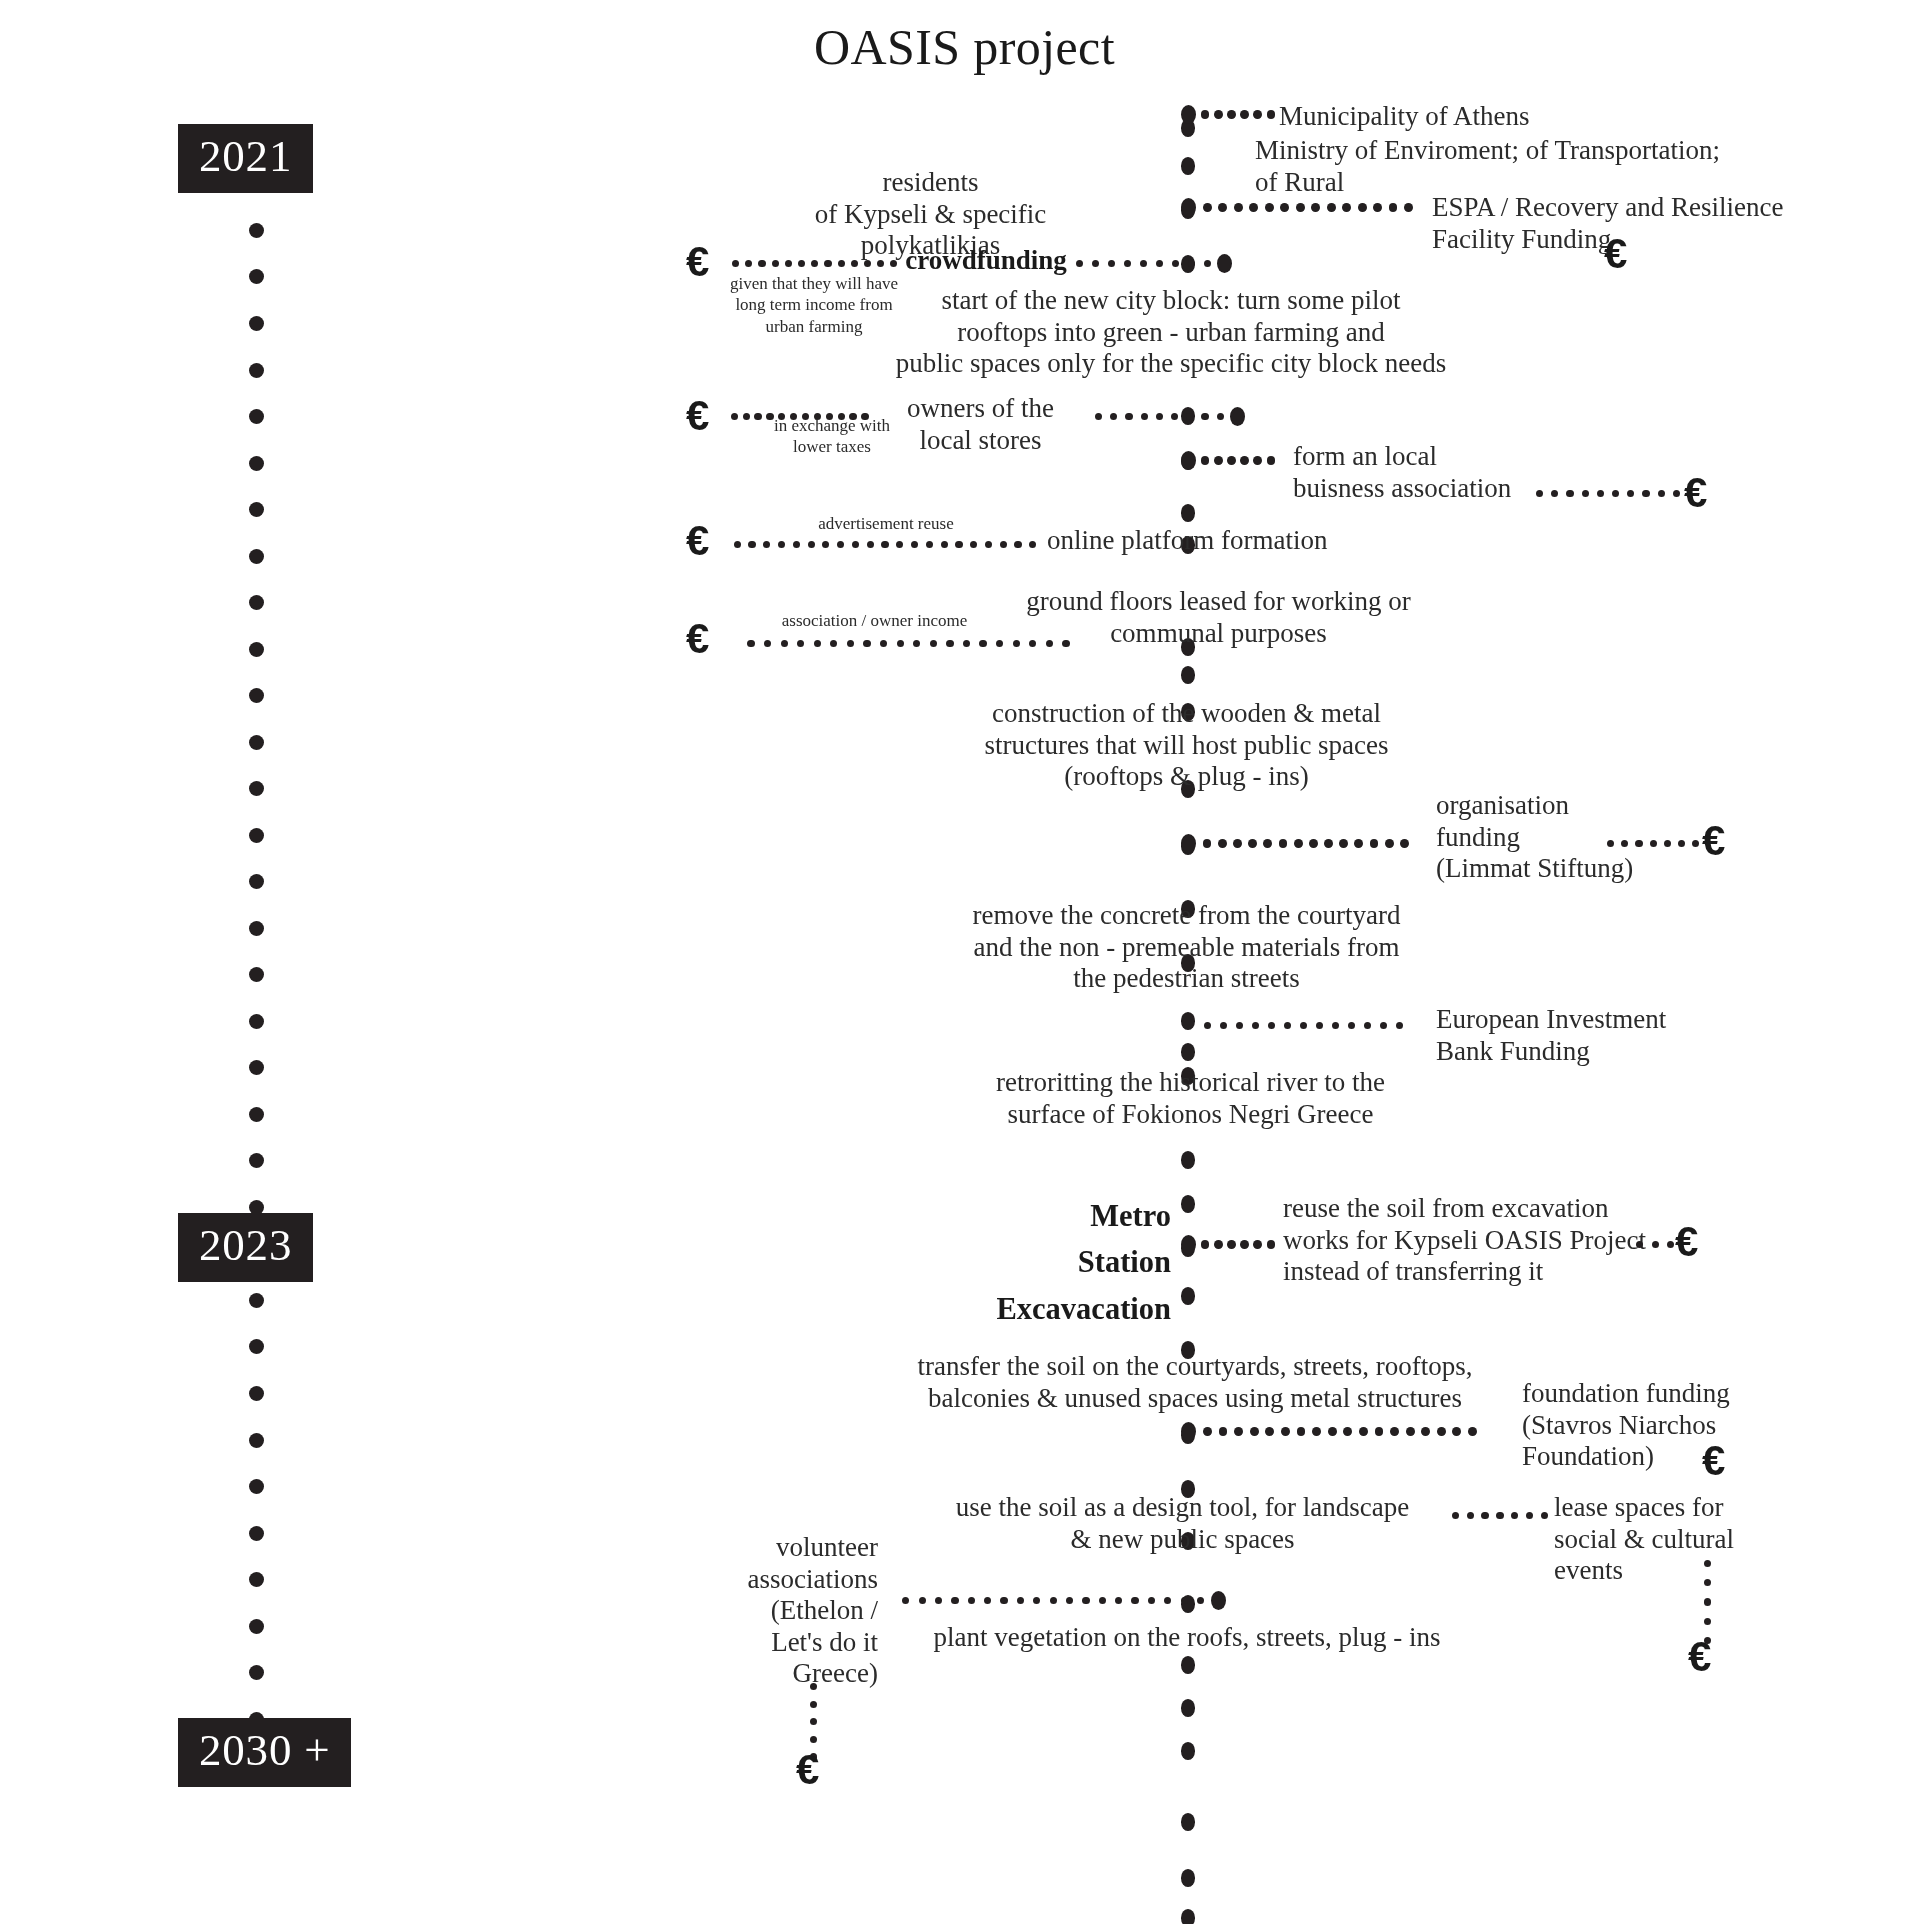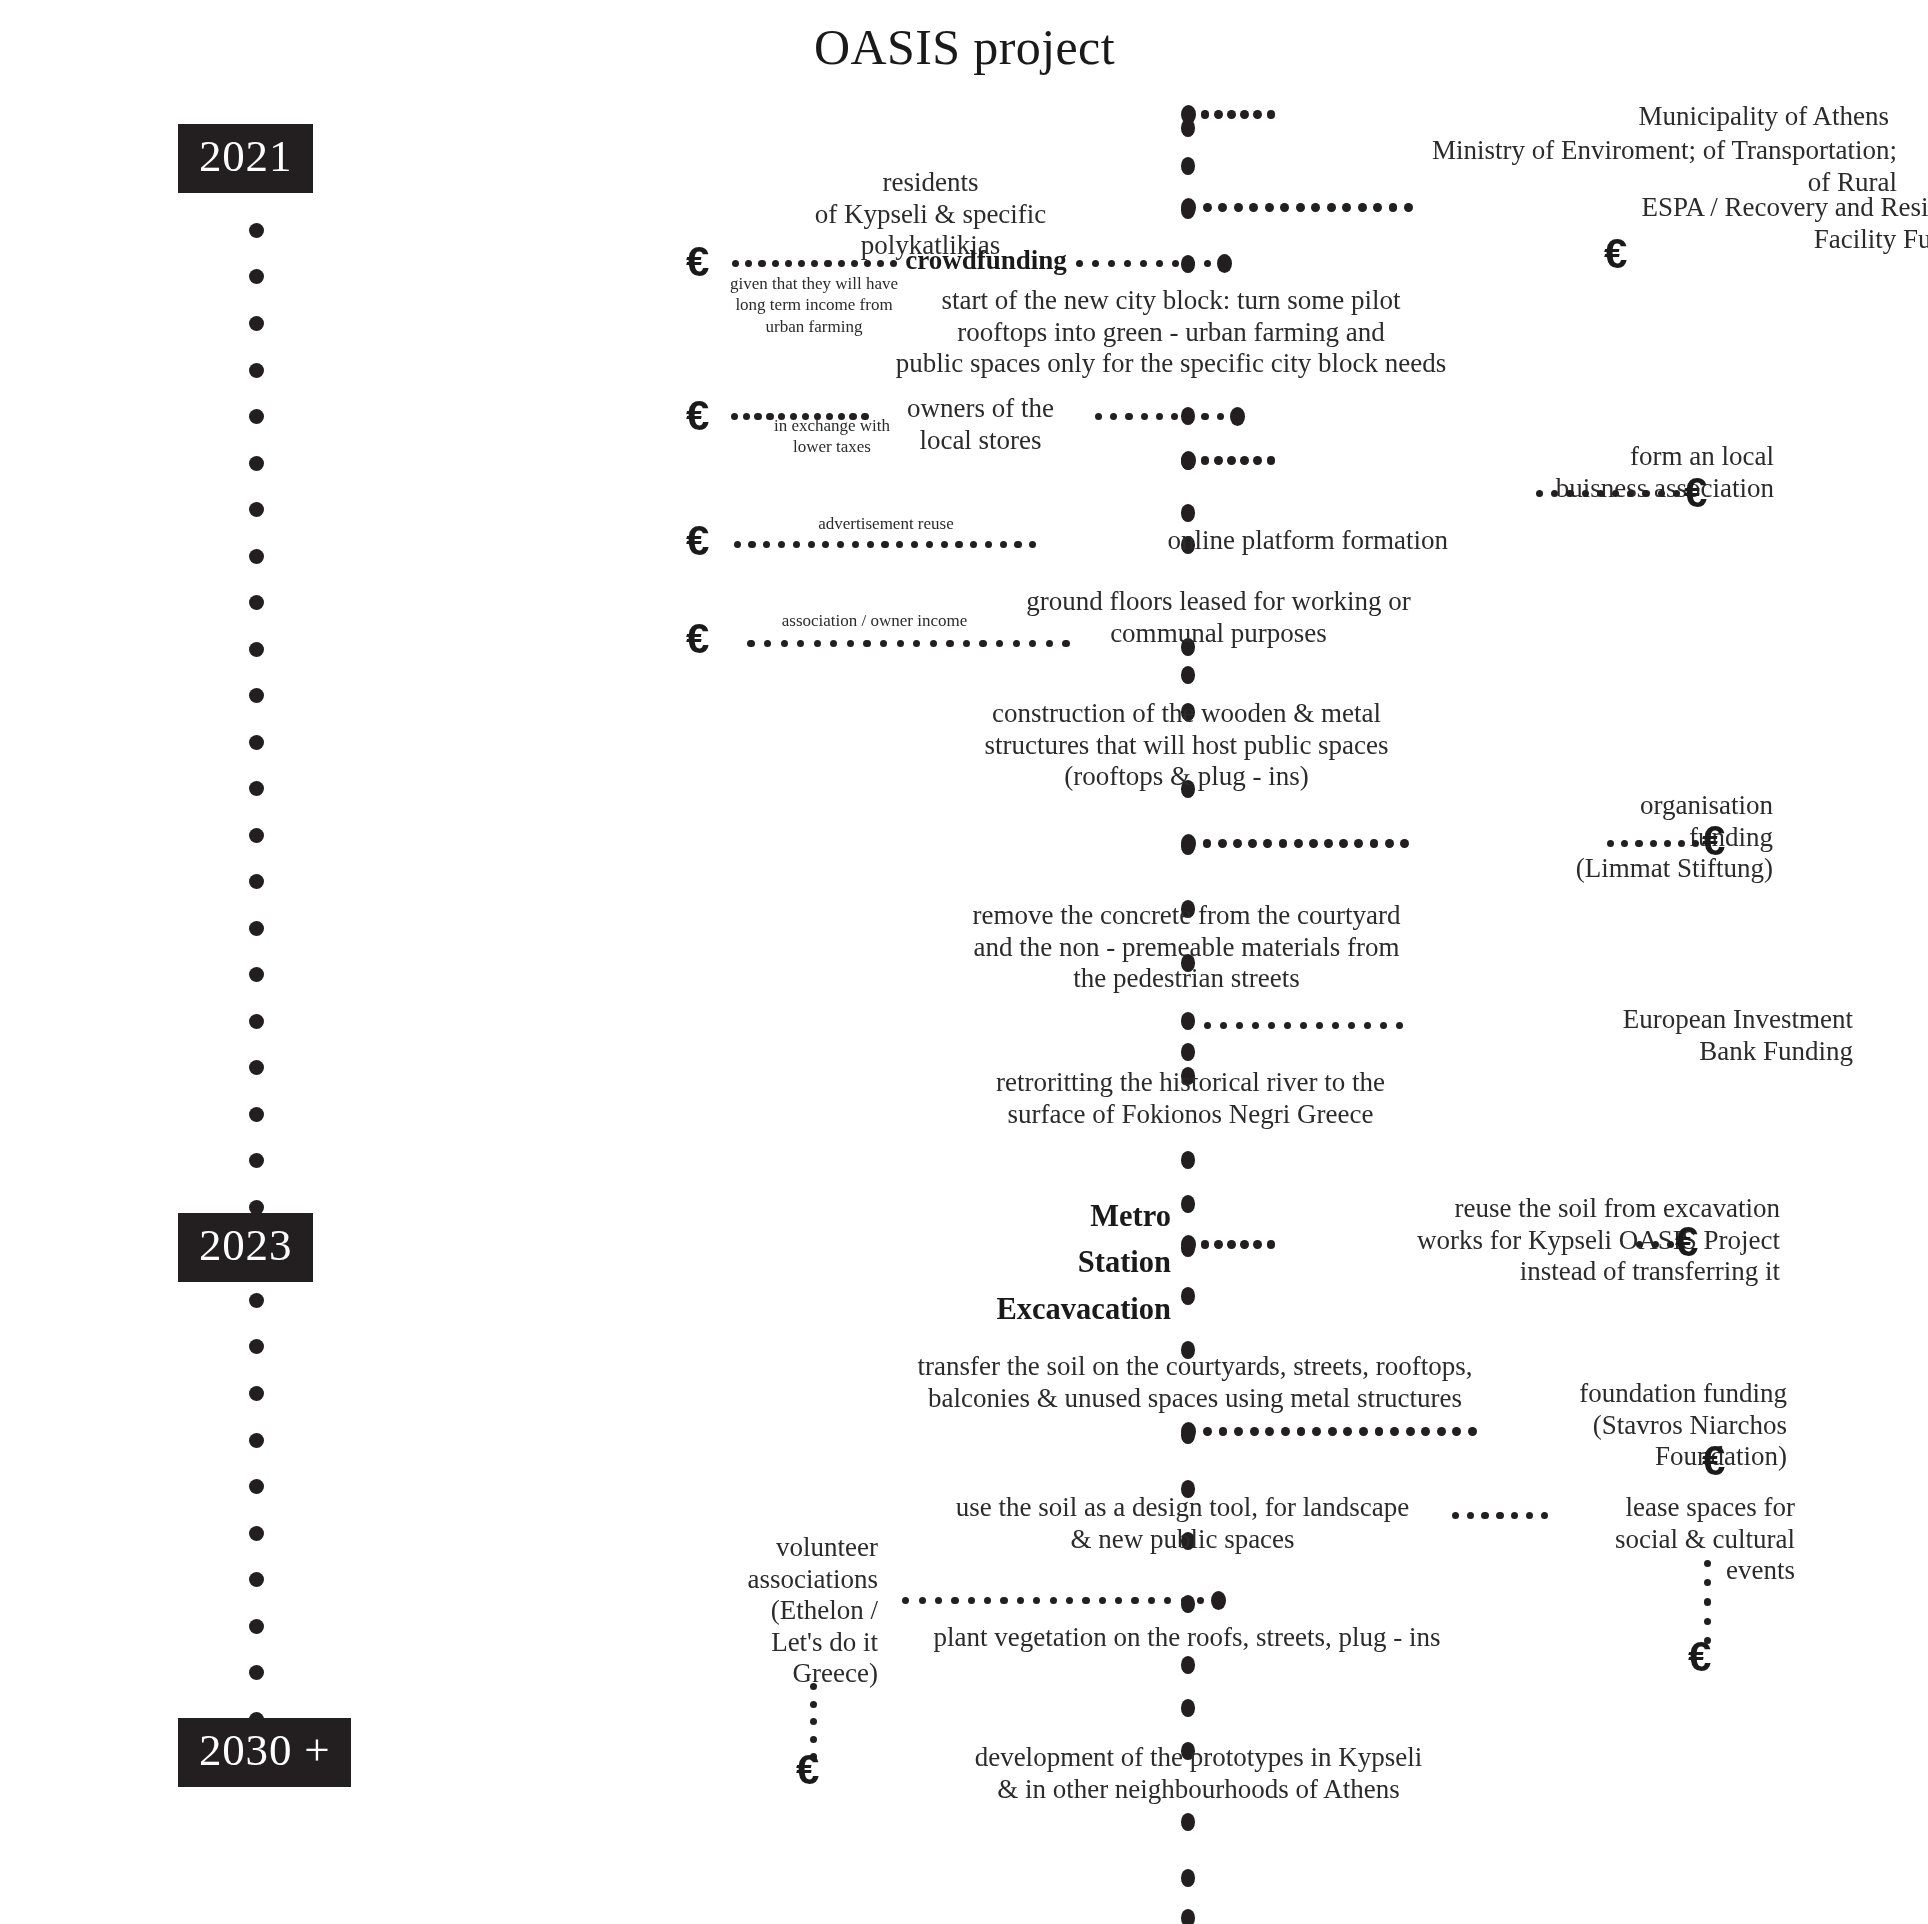--- a/index.html
+++ b/index.html
@@ -51,21 +51,21 @@
   }
 
   
   .txt{
     font-size:27px;
     line-height:1.17;
     color:#2b2b2b;
     white-space:pre-line;
   }
   .txt.c{text-align:center;}
-  .txt.l{text-align:right;}
+  .txt.l{text-align:left;}
   .txt.r{text-align:right;}
   .txt.bold{font-weight:bold;color:#1a1a1a;}
   .txt.small{font-size:17px;line-height:1.25;}
   .txt.metro{
     font-size:30.5px;font-weight:bold;line-height:1.52;color:#1a1a1a;text-align:right;
   }
 
   
   .euro{
     font-size:42px;
@@ -574,17 +574,15 @@
       <i style="width: 7.2px; height: 7.2px; flex: 0 0 auto; margin-bottom: 10.4px;"></i>
       <i style="width: 7.2px; height: 7.2px; flex: 0 0 auto; margin-bottom: 10.4px;"></i>
       <i style="width: 7.2px; height: 7.2px; flex: 0 0 auto; margin-bottom: 10.4px;"></i>
       <i style="width: 7.2px; height: 7.2px; flex: 0 0 auto; margin-bottom: 10.4px;"></i>
       <i style="width: 7.2px; height: 7.2px; flex: 0 0 auto; margin-bottom: 10.4px;"></i>
     </div>
   <div class="abs euro" style="left:796px;top:1749px;">€</div>
 
   <div class="abs txt c" style="left:882px;top:1622px;width:610px;">plant vegetation on the roofs, streets, plug - ins</div>
 
-  <div class="abs txt c" style="left:914px;top:1742px;width:569px;">development of the prototypes in Kypseli
-&amp; in other neighbourhoods of Athens</div>
 
 </div>
 
 
 </body></html>

